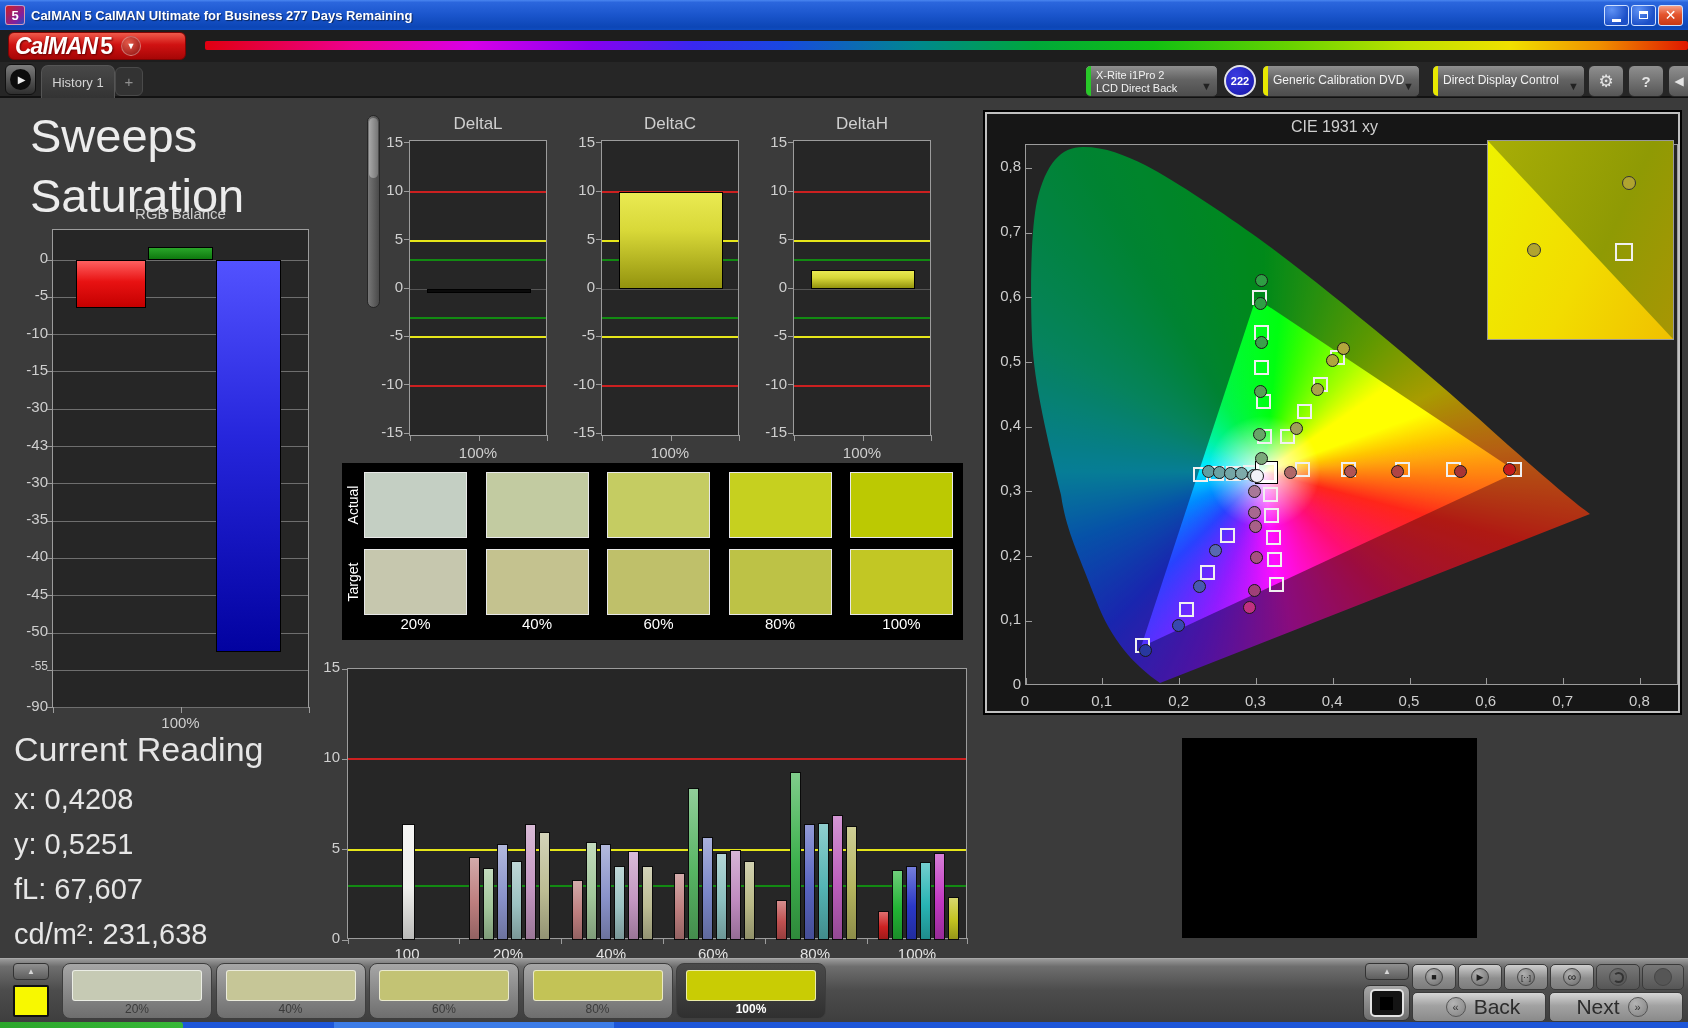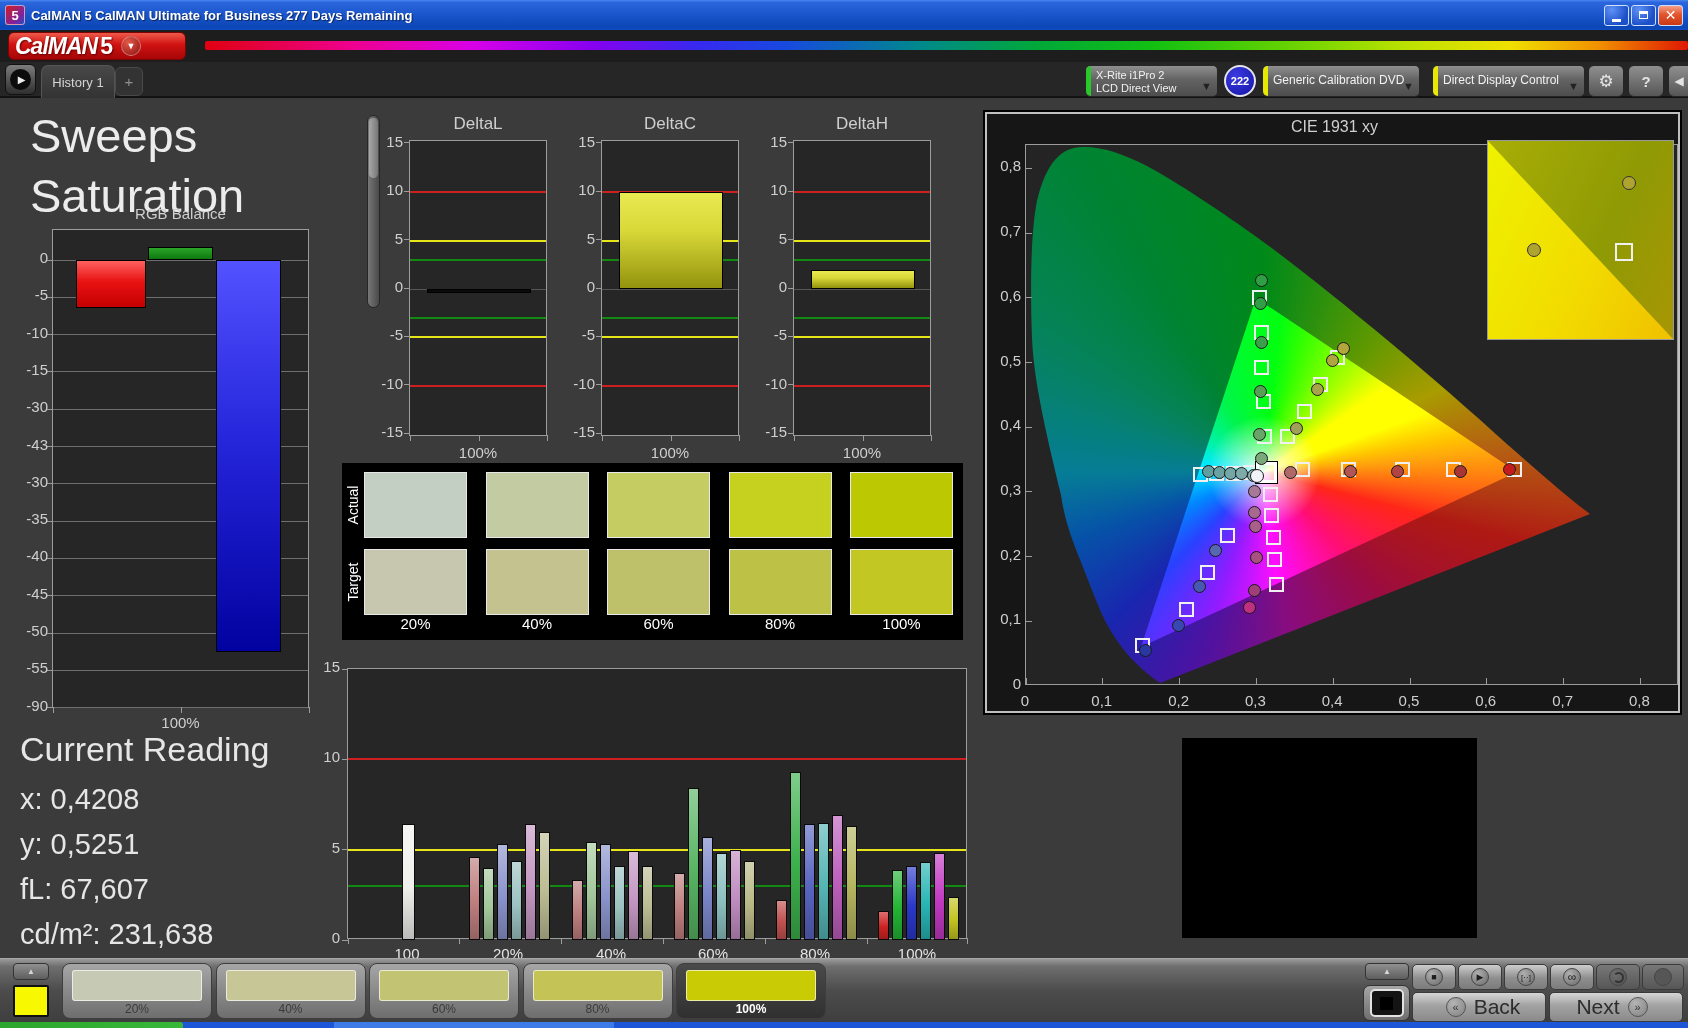--- a/index.html
+++ b/index.html
@@ -42,21 +42,21 @@
 .dd .single{position:absolute;left:10px;top:7px;font-size:12px;white-space:nowrap;}
 #meter-badge{position:absolute;left:1224px;top:3px;width:32px;height:32px;border-radius:50%;background:radial-gradient(circle at 35% 30%,#3a3ae0,#1515a8);border:2px solid #e4e4ea;color:#fff;font-size:11px;font-weight:bold;display:flex;align-items:center;justify-content:center;}
 .toolbtn{position:absolute;top:3px;width:36px;height:32px;border-radius:6px;border:1px solid #262626;background:linear-gradient(180deg,#8f8f8f,#565656);color:#e4e4e4;display:flex;align-items:center;justify-content:center;font-size:17px;}
 
 .plot{position:absolute;background:#262626;border:1px solid #9c9c9c;}
 .chart-title{position:absolute;color:#cfcfcf;font-size:15px;text-align:center;}
 .xlabel{position:absolute;color:#cfcfcf;font-size:15px;text-align:center;}
 
 #page-title{position:absolute;left:30px;top:106px;height:123px;width:300px;overflow:hidden;color:#ececec;font-size:47px;line-height:60px;font-weight:400;}
 
-#current-reading{position:absolute;left:20px;top:730px;color:#e6e6e6;}
+#current-reading{position:absolute;left:14px;top:730px;color:#e6e6e6;}
 #cr-title{font-size:34px;margin-bottom:14px;}
 
 #swatch-panel{position:absolute;left:342px;top:463px;width:621px;height:177px;background:#000;}
 
 #cie-panel{position:absolute;left:985px;top:112px;width:695px;height:601px;background:#161616;border:2px solid #c0c0c0;outline:2px solid #000;}
 #cie-plot{position:absolute;left:38px;top:30px;width:653px;height:541px;background:#242424;border:1px solid #9c9c9c;overflow:hidden;}
 #cie-gamut,#cie-tri,#cie-glow{position:absolute;left:0;top:0;width:653px;height:541px;}
 #cie-gamut{filter:brightness(.78);}
 #cie-tri{filter:brightness(1.4) saturate(1.15);}
 #cie-inset{position:absolute;left:500px;top:26px;width:187px;height:200px;border:1px solid #999;
@@ -125,21 +125,21 @@
     <div id="history-tab">
         <span>History 1</span>
       </div>
     <div id="tab-add">
         <span>+</span>
       </div>
 
     <div class="dd" style="left:1085px;width:133px;">
       <div class="bar" style="background:#28c828;"></div>
       <div class="t1">X-Rite i1Pro 2</div>
-      <div class="t2">LCD Direct View</div>
+      <div class="t2">LCD Direct Back</div>
       <div class="arr">▼</div>
     </div>
     <div id="meter-badge">
         <span>222</span>
       </div>
     <div class="dd" style="left:1262px;width:158px;">
       <div class="bar" style="background:#e8e800;"></div>
       <div class="single">Generic Calibration DVD</div>
       <div class="arr">▼</div>
     </div>
@@ -205,21 +205,21 @@
         <div style="position: absolute; right: 0px; top: 57.3px; width: 32px; text-align: right; color: rgb(207, 207, 207); font-size: 15px;">-5</div>
         <div style="position: absolute; right: 0px; top: 94.6px; width: 32px; text-align: right; color: rgb(207, 207, 207); font-size: 15px;">-10</div>
         <div style="position: absolute; right: 0px; top: 131.9px; width: 32px; text-align: right; color: rgb(207, 207, 207); font-size: 15px;">-15</div>
         <div style="position: absolute; right: 0px; top: 169.2px; width: 32px; text-align: right; color: rgb(207, 207, 207); font-size: 15px;">-30</div>
         <div style="position: absolute; right: 0px; top: 206.5px; width: 32px; text-align: right; color: rgb(207, 207, 207); font-size: 15px;">-43</div>
         <div style="position: absolute; right: 0px; top: 243.8px; width: 32px; text-align: right; color: rgb(207, 207, 207); font-size: 15px;">-30</div>
         <div style="position: absolute; right: 0px; top: 281.1px; width: 32px; text-align: right; color: rgb(207, 207, 207); font-size: 15px;">-35</div>
         <div style="position: absolute; right: 0px; top: 318.4px; width: 32px; text-align: right; color: rgb(207, 207, 207); font-size: 15px;">-40</div>
         <div style="position: absolute; right: 0px; top: 355.7px; width: 32px; text-align: right; color: rgb(207, 207, 207); font-size: 15px;">-45</div>
         <div style="position: absolute; right: 0px; top: 393px; width: 32px; text-align: right; color: rgb(207, 207, 207); font-size: 15px;">-50</div>
-        <div style="position: absolute; right: 0px; top: 430.3px; width: 32px; text-align: right; color: rgb(207, 207, 207); font-size: 15px;">-55</div>
+        <div style="position: absolute; right: 0px; top: 430.3px; width: 32px; text-align: right; color: rgb(207, 207, 207); font-size: 12px;">-55</div>
         <div style="position: absolute; right: 0px; top: 467.6px; width: 32px; text-align: right; color: rgb(207, 207, 207); font-size: 15px;">-90</div>
       </div>
     <div class="xlabel" style="left:36px;top:509px;width:257px;">100%</div>
   </div>
 
   <div id="vslider">
       <div class="thumb"></div>
     </div>
 
   <div class="abs" id="delta-charts">

